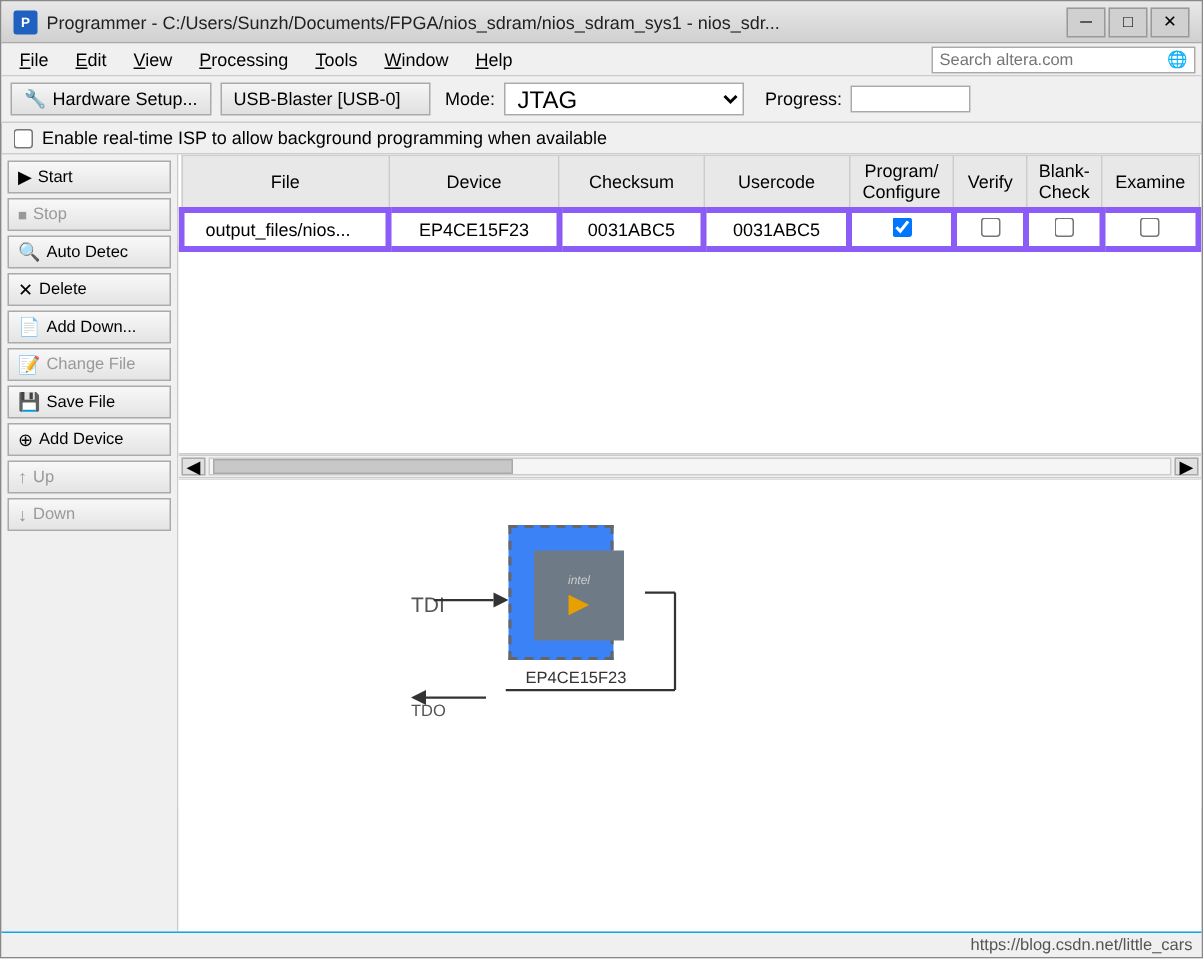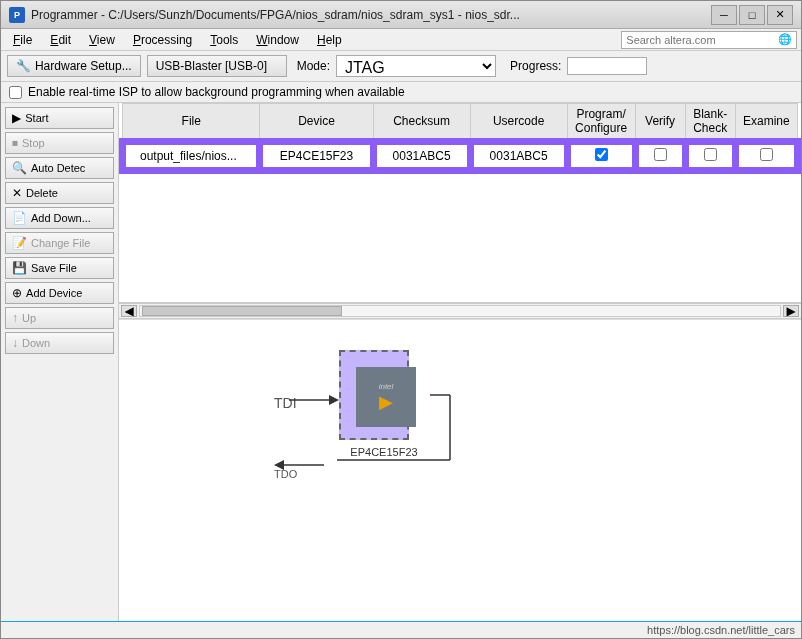--- a/index.html
+++ b/index.html
@@ -190,21 +190,21 @@
     }
     th {
       background: #e8e8e8;
       border: 1px solid #ccc;
       padding: 3px 6px;
       text-align: center;
       font-weight: normal;
       white-space: nowrap;
     }
     td {
-      border: 7px solid #8b5cf6;
+      border: 4px solid #8b5cf6;
       padding: 3px 14px;
       text-align: center;
       white-space: nowrap;
     }
     td:first-child { text-align: left; }
     .scrollbar-area {
       height: 16px;
       background: #f0f0f0;
       border-top: 1px solid #ccc;
       border-bottom: 1px solid #ccc;
@@ -376,21 +376,21 @@
       </div>
 
       <div class="diagram-area">
 
         <div style="position:absolute;left:155px;top:75px;font-size:14px;color:#555;">TDI</div>
         <svg style="position:absolute;left:170px;top:70px;" width="50" height="20">
           <line x1="0" y1="10" x2="40" y2="10" stroke="#333" stroke-width="1.5"></line>
           <polygon points="40,5 50,10 40,15" fill="#333"></polygon>
         </svg>
 
-        <div style="position:absolute;left:220px;top:30px;width:70px;height:90px;border:2.5px dashed #666;background:#c4b5fd;">
+        <div style="position:absolute;left:220px;top:30px;width:70px;height:90px;border:2.5px dashed #666;background:#3b82f6;">
           <div style="position:absolute;left:15px;top:15px;width:60px;height:60px;background:#6e7a85;display:flex;align-items:center;justify-content:center;flex-direction:column;">
             <span style="font-size:8px;color:#ccc;font-style:italic;">intel</span>
             <span style="font-size:18px;color:#e8a000;">▶</span>
           </div>
         </div>
 
         <div style="position:absolute;left:220px;top:126px;width:90px;text-align:center;font-size:11px;color:#333;">EP4CE15F23</div>
 
         <svg style="position:absolute;left:218px;top:30px;" width="120" height="120">
 

